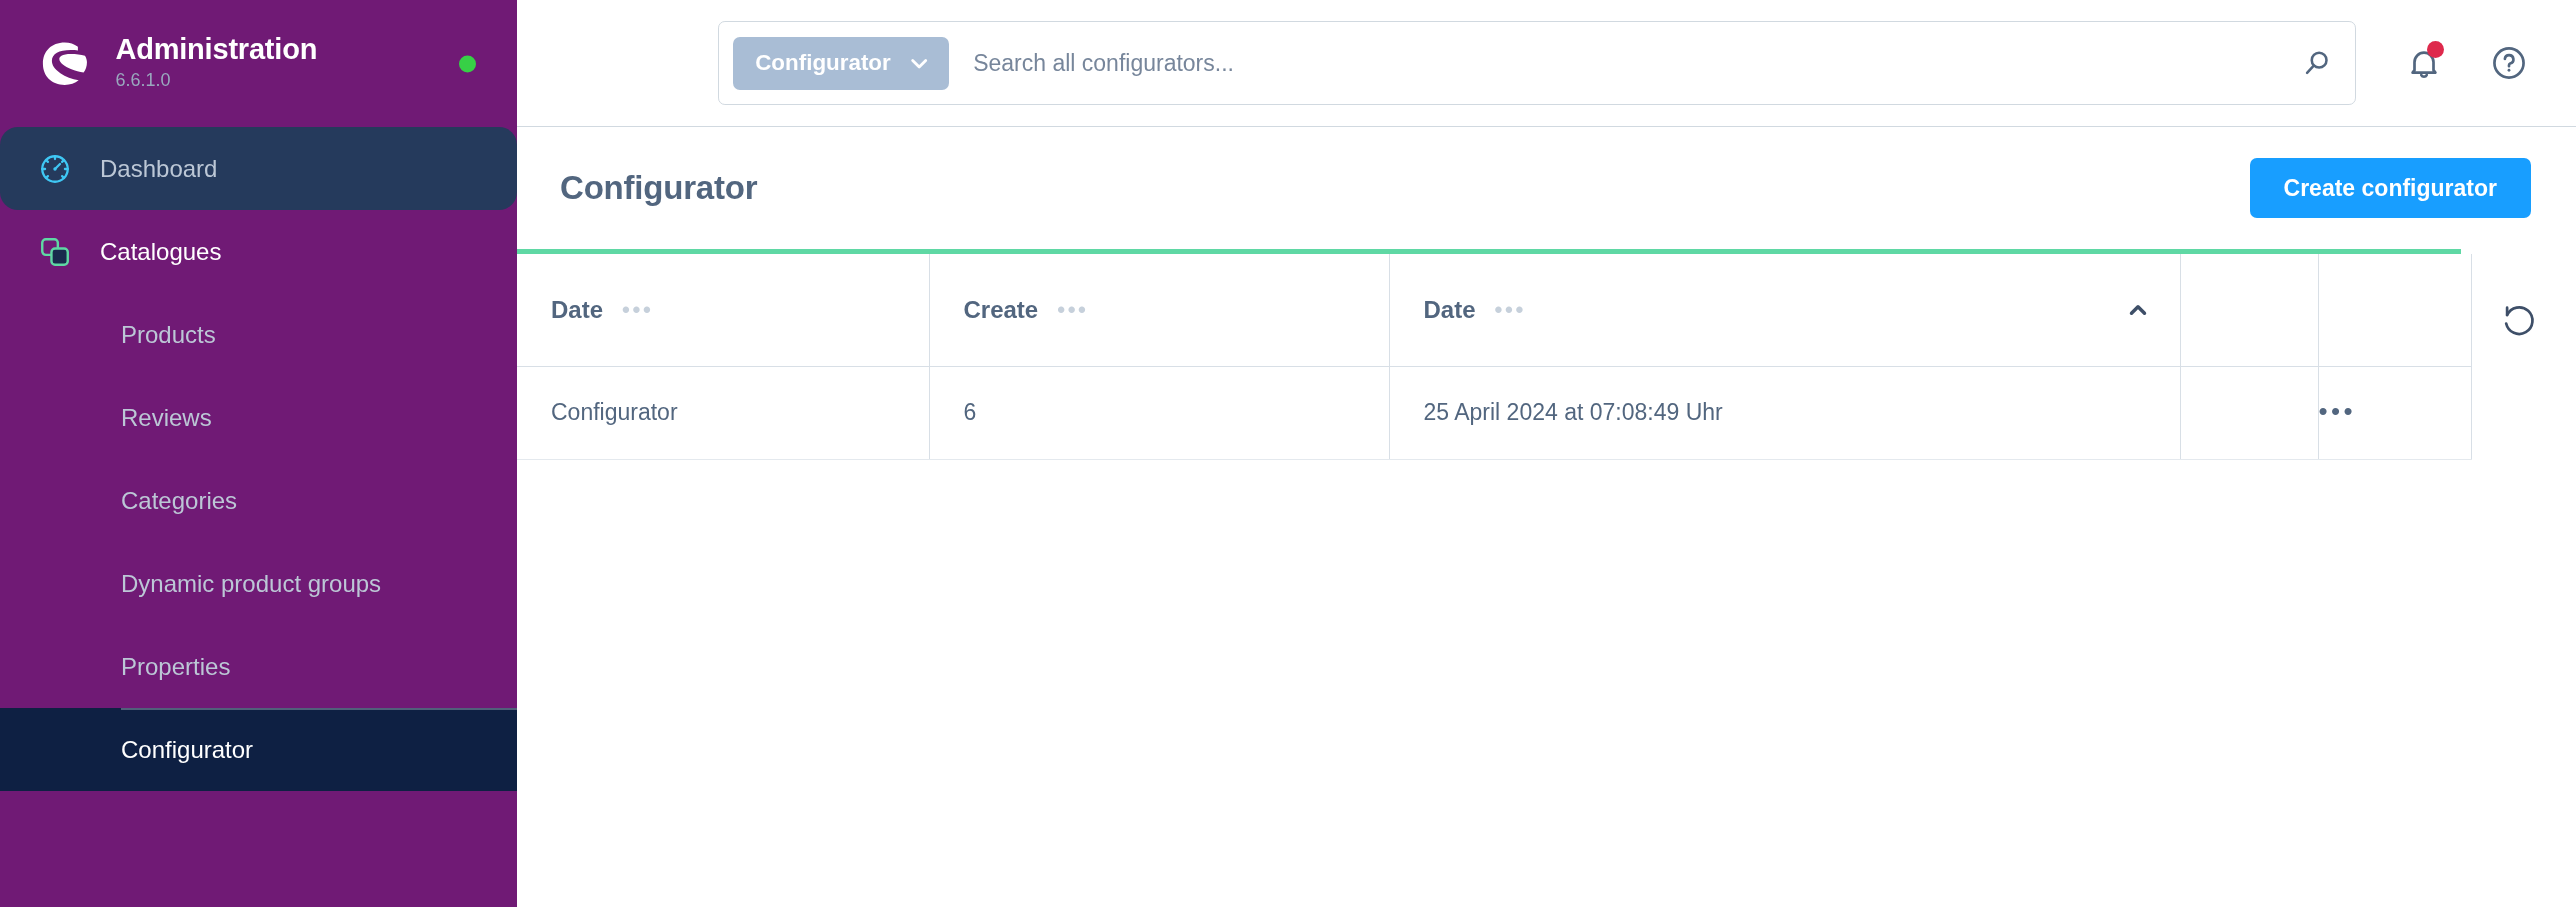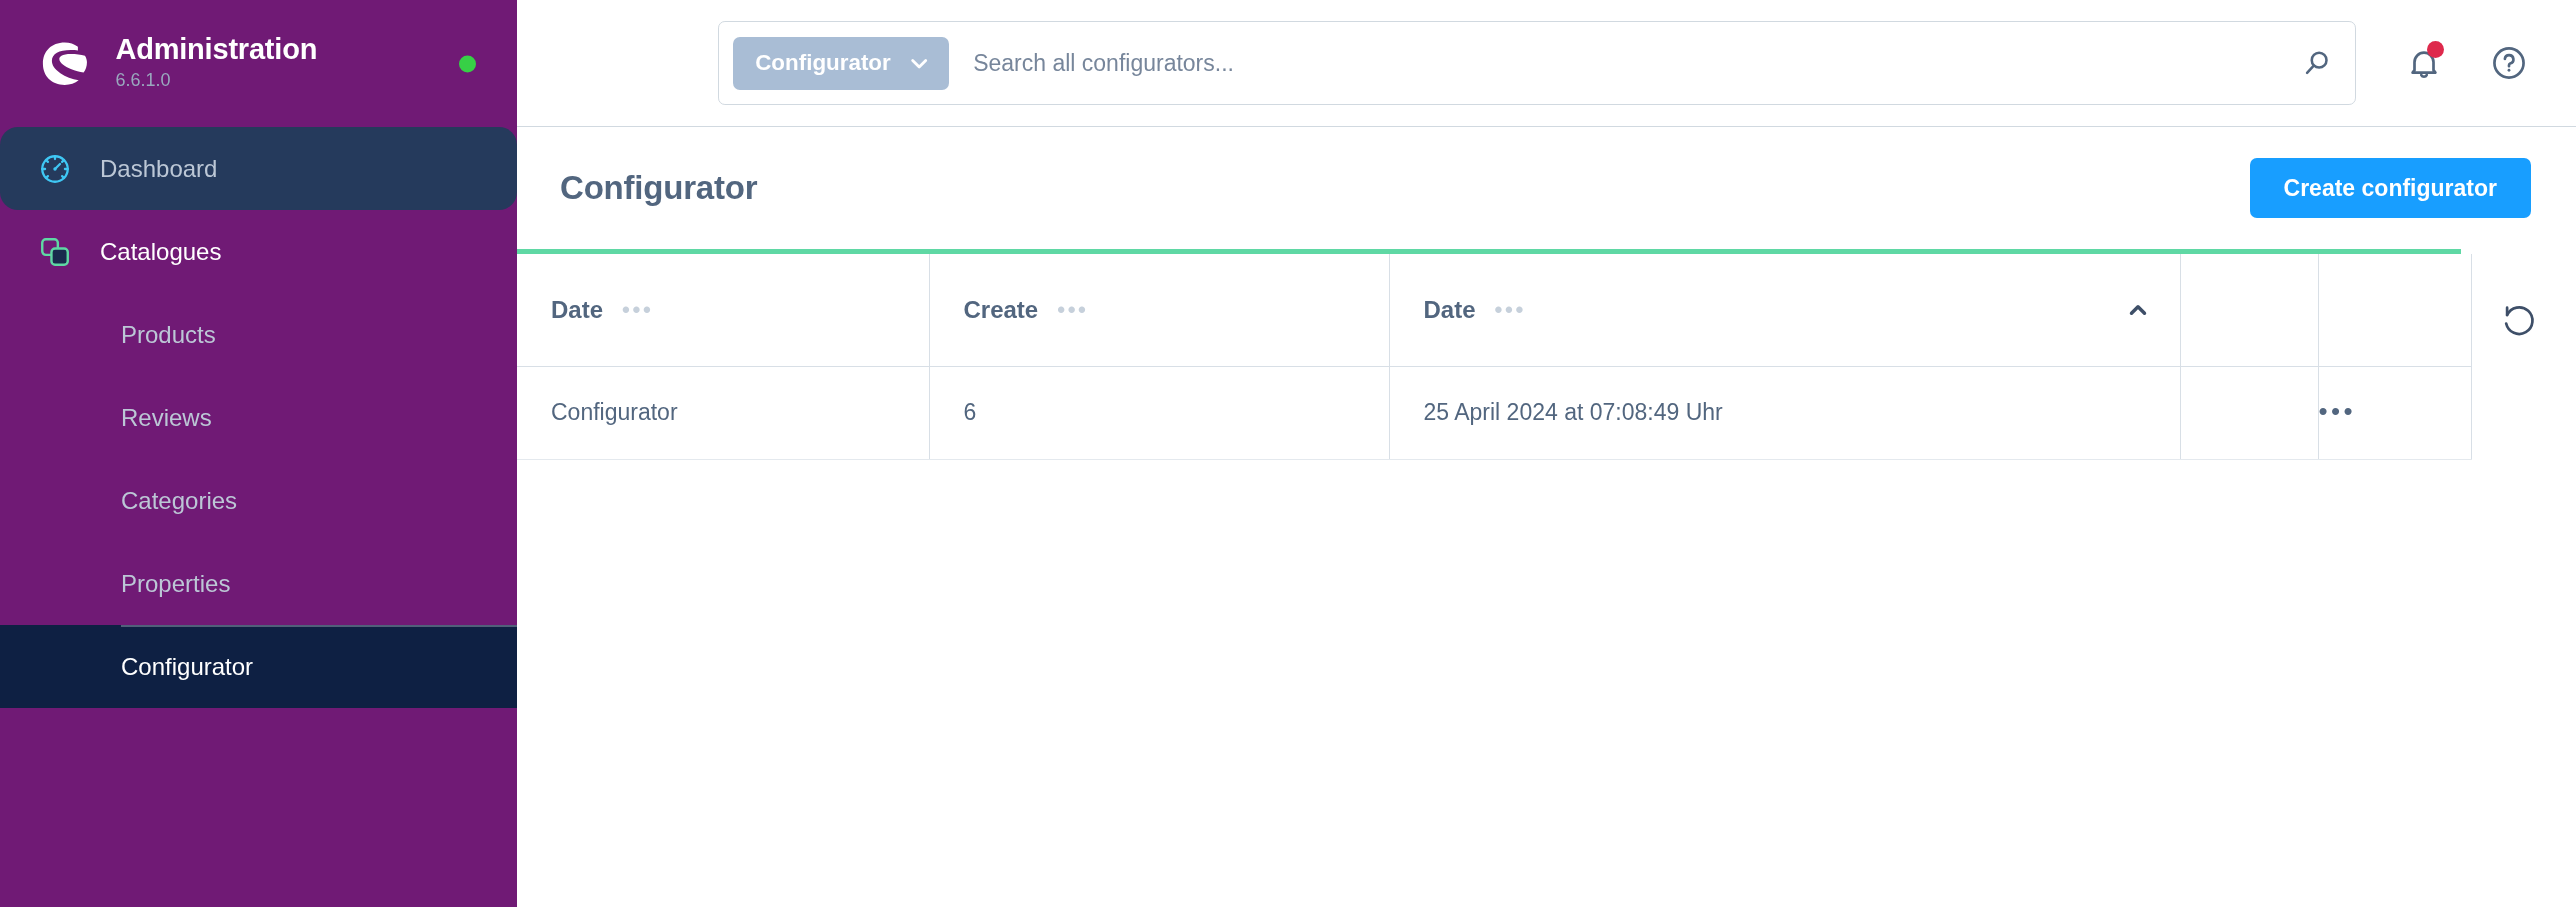--- a/index.html
+++ b/index.html
@@ -343,20 +343,23 @@
       </div>
 
       <div class="nav-sub">
         <span class="nav-label">Reviews</span>
       </div>
 
       <div class="nav-sub">
         <span class="nav-label">Categories</span>
       </div>
 
+      <div class="nav-sub">
+        <span class="nav-label">Dynamic product groups</span>
+      </div>
 
       <div class="nav-sub">
         <span class="nav-label">Properties</span>
       </div>
 
 
       <div class="nav-sub active has-divider">
         <span class="nav-label">Configurator</span>
       </div>
 

